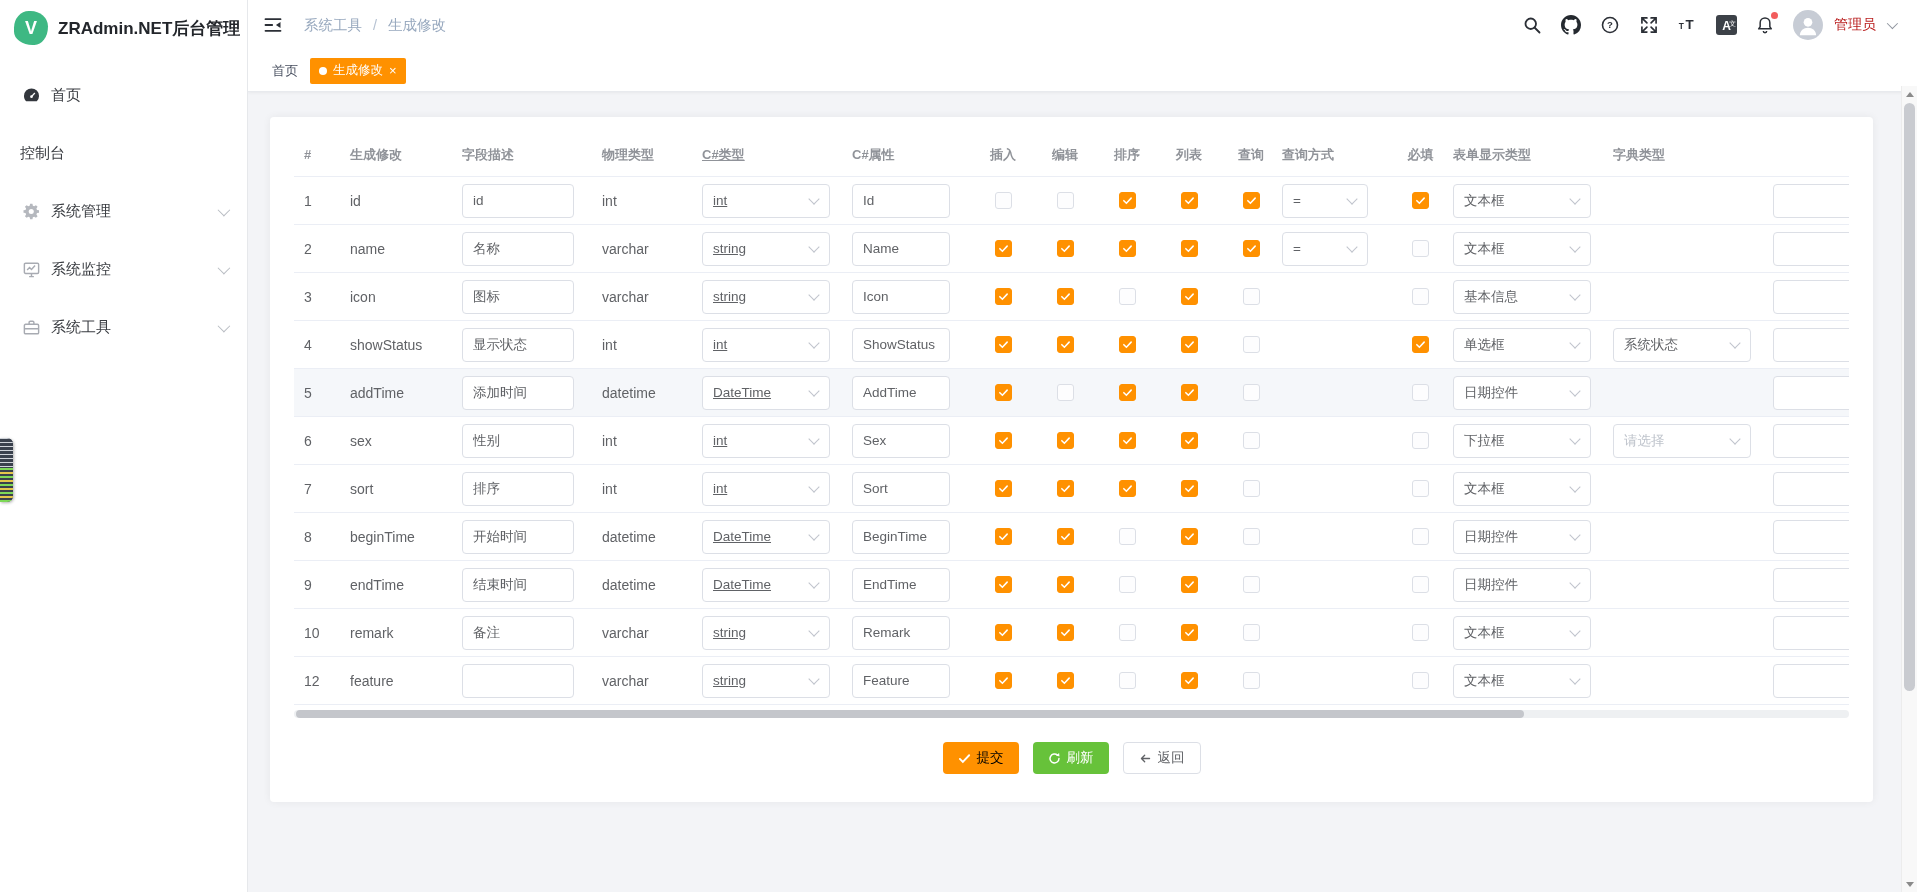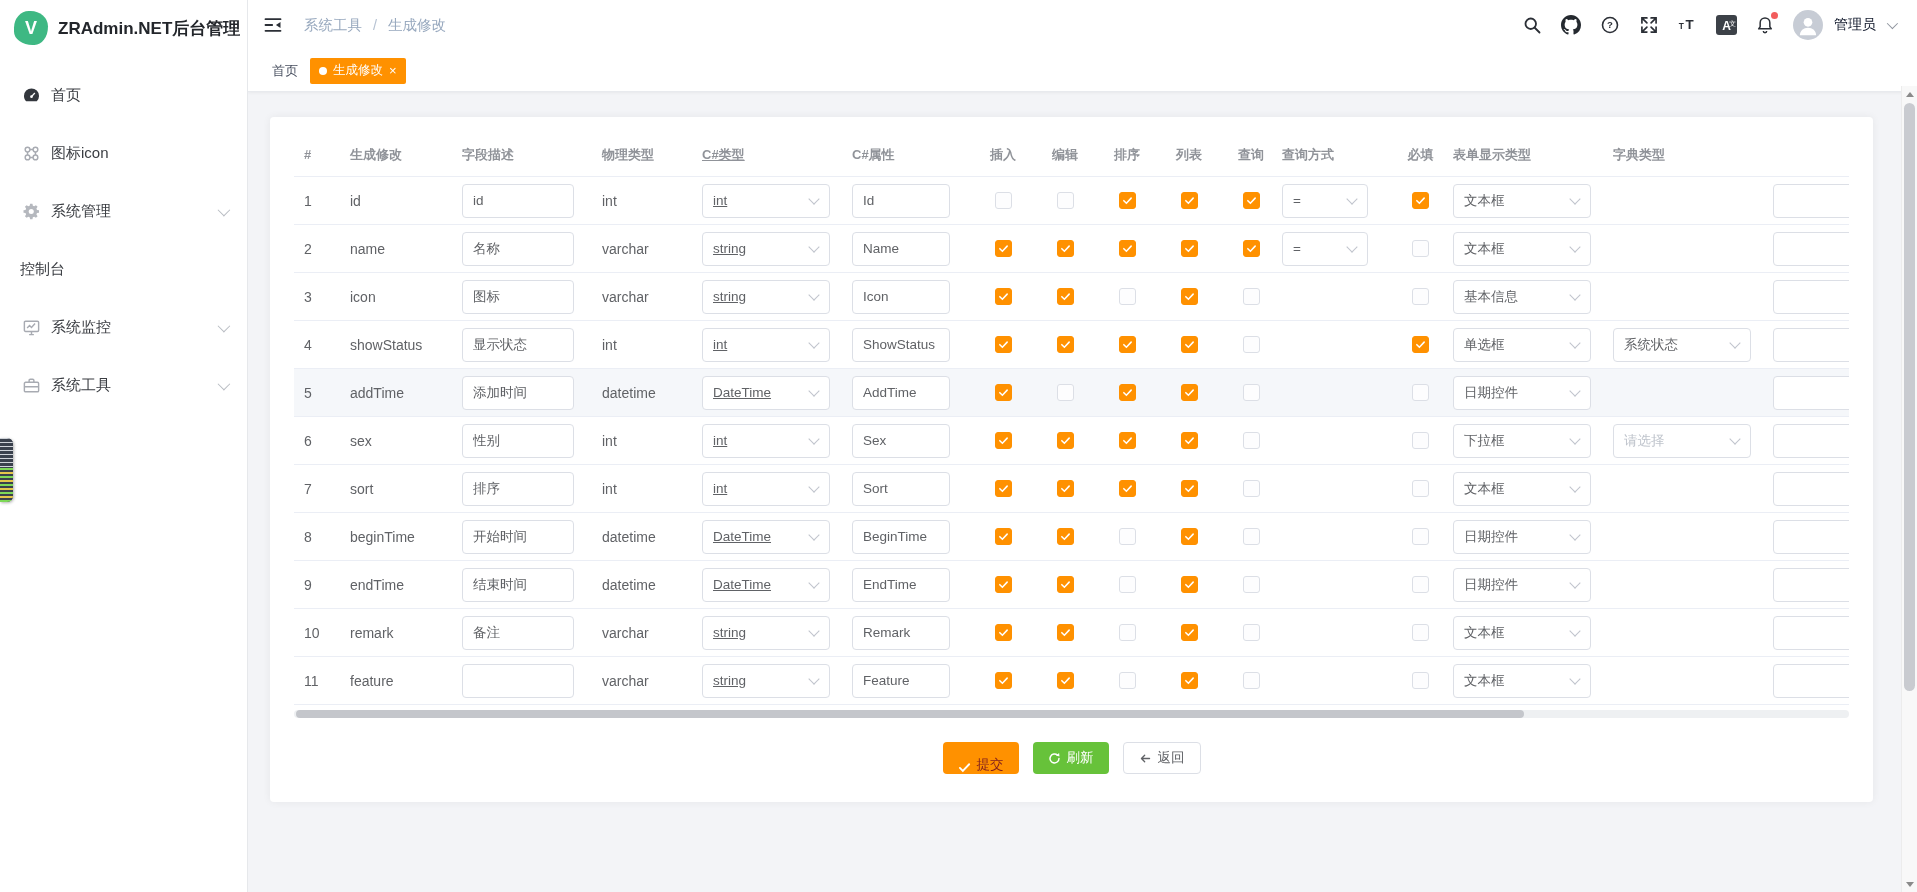--- a/index.html
+++ b/index.html
@@ -41,21 +41,21 @@
   .trans-icon { background:#3c4148; color:#fff; width:21px; height:20px; border-radius:3px;
     font-size:12px; font-weight:bold; display:inline-flex; align-items:flex-end; justify-content:center;
     line-height:18px; position:relative; cursor:pointer; }
   .trans-sub { position:absolute; top:0px; right:1px; font-size:7px; font-weight:normal; }
   .bell-wrap { position:relative; }
   .bell-dot { position:absolute; top:-2px; right:-2px; width:7px; height:7px; border-radius:50%;
     background:#f25d5d; }
   .avatar { width:30px; height:30px; border-radius:50%; background:#c7ccd5; overflow:hidden;
     display:inline-flex; align-items:center; justify-content:center; cursor:pointer; }
   .avatar svg { width:26px; height:26px; }
-  .username { font-size:14px; color:#0f172a; margin-left:-6px; cursor:pointer;font-family:Liberation Serif, serif; }
+  .username { font-size:14px; color:#b91c1c; margin-left:-6px; cursor:pointer;font-family:Liberation Serif, serif; }
   .user-caret { width:8px; height:8px; border-right:1.5px solid #8f959e; border-bottom:1.5px solid #8f959e;
     transform:rotate(45deg) translateY(-2px); margin-left:-6px; }
 
   
   .tagsbar { position:absolute; left:248px; right:0; top:50px; height:42px; background:#fff;
     border-bottom:1px solid #e8eaee; box-shadow:0 1px 3px rgba(0,0,0,.05); display:flex;
     align-items:center; padding-left:24px; gap:12px; z-index:4; }
   .home-tag { font-size:13px; color:#495060; cursor:pointer; }
   .active-tag { background:#ff9100; color:#fff; height:26px; padding:0 9px; border-radius:2px;
     display:inline-flex; align-items:center; gap:6px; font-size:12.5px; cursor:pointer; }
@@ -100,21 +100,21 @@
   .cb.on { background:#ff9100; border-color:#ff9100; }
   .cb svg { width:11px; height:11px; }
 
   .hscroll { height:8px; margin-top:5px; border-radius:4px; background:#eef0f2; position:relative; }
   .hthumb { position:absolute; left:2px; top:0; height:8px; width:79%; border-radius:4px; background:#c4c6cb; cursor:pointer; }
 
   .btn-row { display:flex; justify-content:center; gap:14px; padding:24px 0 8px; }
   .btn { height:32px; border-radius:4px; border:none; font-size:13.5px; padding:0 15px; display:inline-flex;
     align-items:center; gap:6px; cursor:pointer; font-family:inherit; }
   .btn svg { width:13px; height:13px; }
-  .btn-submit { background:#ff9100; color:#7f1d1d;align-items:flex-end; }
+  .btn-submit { background:#ff9100; color:#000000; }
   .btn-refresh { background:#67c23a; color:#fff; }
   .btn-back { background:#fff; color:#606266; border:1px solid #dcdfe6; }
 
   .copyright { text-align:center; color:#c9cdd3; font-size:15px; margin-top:16px; }
 
   
   .vsb { position:absolute; right:0; top:86px; bottom:0; width:16px; background:#f8f8f8;
     border-left:1px solid #ececec; z-index:10; }
   .sb-btn { position:absolute; left:0; width:15px; height:16px; display:flex; align-items:center; justify-content:center; }
   .sb-up { top:0; } .sb-dn { bottom:0; }
@@ -135,43 +135,31 @@
       <span class="mi-icon">
         <svg viewBox="0 0 24 24">
             <path fill="#33373d" d="M12 3a9.5 9.5 0 0 0-9.5 9.5c0 2.6 1 5 2.8 6.7h13.4a9.46 9.46 0 0 0 2.8-6.7A9.5 9.5 0 0 0 12 3z"></path>
             <path stroke="#fff" stroke-width="1.6" d="M12 13.5 16.2 8.8" fill="none"></path>
             <circle cx="12" cy="13.5" r="1.7" fill="#fff"></circle>
           </svg>
       </span>
       <span class="mi-label">首页</span>
     </div>
     <div class="menu-item">
-      <span class="mi-icon">
-        <svg viewBox="0 0 24 24" fill="none" stroke="#a8abb2" stroke-width="1.8">
-            <circle cx="7" cy="7" r="3"></circle>
-            <circle cx="17" cy="7" r="3"></circle>
-            <circle cx="7" cy="17" r="3"></circle>
-            <circle cx="17" cy="17" r="3"></circle>
-            <path d="M10 7h4M7 10v4M17 10v4M10 17h4"></path>
-          </svg>
-      </span>
-      <span class="mi-label">图标icon</span>
+      <span class="mi-label">控制台</span>
     </div>
     <div class="menu-item">
       <span class="mi-icon">
         <svg viewBox="0 0 24 24">
             <path fill="#b5b8be" d="M21.5 13.5v-3l-2.6-.5a7 7 0 0 0-.7-1.7l1.5-2.2-2.1-2.1-2.2 1.5c-.5-.3-1.1-.5-1.7-.7L13.2 2.2h-3l-.5 2.6c-.6.2-1.2.4-1.7.7L5.8 4 3.7 6.1l1.5 2.2c-.3.5-.5 1.1-.7 1.7l-2.6.5v3l2.6.5c.2.6.4 1.2.7 1.7l-1.5 2.2 2.1 2.1 2.2-1.5c.5.3 1.1.5 1.7.7l.5 2.6h3l.5-2.6c.6-.2 1.2-.4 1.7-.7l2.2 1.5 2.1-2.1-1.5-2.2c.3-.5.5-1.1.7-1.7l2.6-.5z"></path>
             <circle cx="11.7" cy="12" r="3.2" fill="#fff"></circle>
           </svg>
       </span>
       <span class="mi-label">系统管理</span>
       <span class="mi-caret"></span>
-    </div>
-    <div class="menu-item">
-      <span class="mi-label">控制台</span>
     </div>
     <div class="menu-item">
       <span class="mi-icon">
         <svg viewBox="0 0 24 24" fill="none" stroke="#a8abb2" stroke-width="1.8">
             <rect x="3" y="4" width="18" height="13" rx="1.5"></rect>
             <path d="M6.5 12.5l3-3 2.5 2.5 4.5-5"></path>
             <path d="M9 21h6M12 17v4"></path>
           </svg>
       </span>
       <span class="mi-label">系统监控</span>
@@ -909,21 +897,21 @@
                 <span class="sel-text">文本框</span>
                 <i class="caret"></i>
               </div>
             </div>
             <div class="td c14"></div>
             <div class="td c15">
               <input class="inp w112" style="">
             </div>
           </div>
           <div class="tr">
-            <div class="td c0">11</div>
+            <div class="td c0">12</div>
             <div class="td c1">feature</div>
             <div class="td c2">
               <input class="inp w112" style="">
             </div>
             <div class="td c3">varchar</div>
             <div class="td c4">
               <div class="sel w128">
                 <span class="sel-text">string</span>
                 <i class="caret"></i>
               </div>

